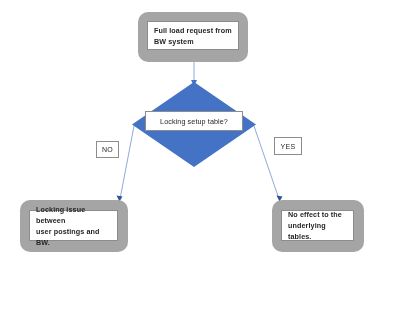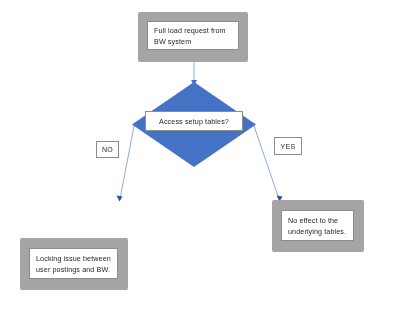--- a/index.html
+++ b/index.html
@@ -23,22 +23,23 @@
     left: 0;
     top: 0;
     width: 400px;
     height: 309px;
   }
 
   
   .proc {
     position: absolute;
     background: #a5a5a5;
-    border-radius: 2px;
-    box-sizing: border-box;
+    border-radius: 10px;
+    box-sizing: border-box;
+    font-weight: bold;
   }
   .proc-inner {
     position: absolute;
     background: #ffffff;
     border: 1px solid #8c8c8c;
     box-sizing: border-box;
     display: flex;
     align-items: center;
     justify-content: flex-start;
   }
@@ -62,21 +63,20 @@
     top: 9px;
     right: 9px;
     bottom: 12px;
   }
 
   #box-left {
     left: 20px;
     top: 200px;
     width: 108px;
     height: 52px;
-    margin-top: 38px;
   }
   #box-left .proc-inner {
     left: 9px;
     top: 10px;
     right: 10px;
     bottom: 11px;
   }
 
   #box-right {
     left: 272px;
@@ -175,21 +175,21 @@
   <div class="proc" id="box-start">
     <div class="proc-inner">
       <div class="proc-text">Full load request from
 BW system</div>
     </div>
   </div>
 
   <div id="diamond">
     <div class="dia-shape"></div>
     <div class="dia-label">
-      <span>Access setup tables?</span>
+      <span>Locking setup table?</span>
     </div>
   </div>
 
   <div class="branch-label" id="label-no">
     <span>NO</span>
   </div>
   <div class="branch-label" id="label-yes">
     <span>YES</span>
   </div>
 

